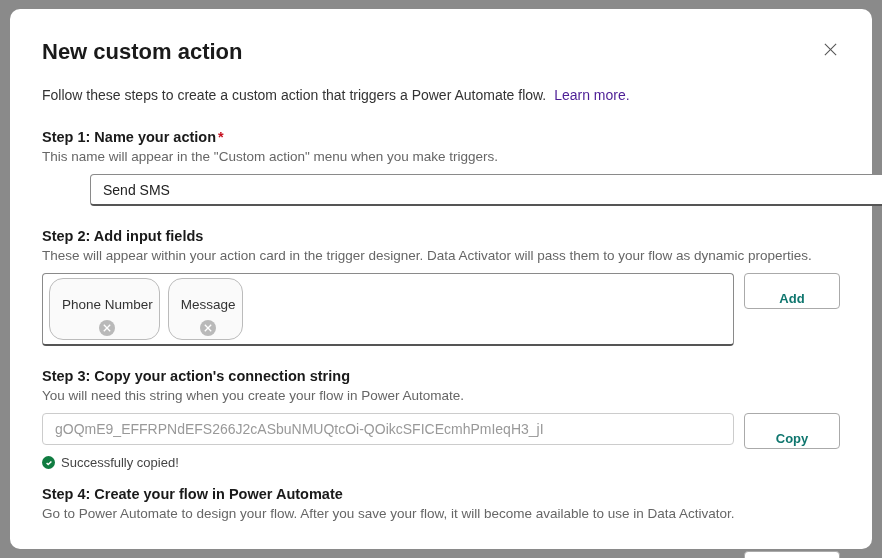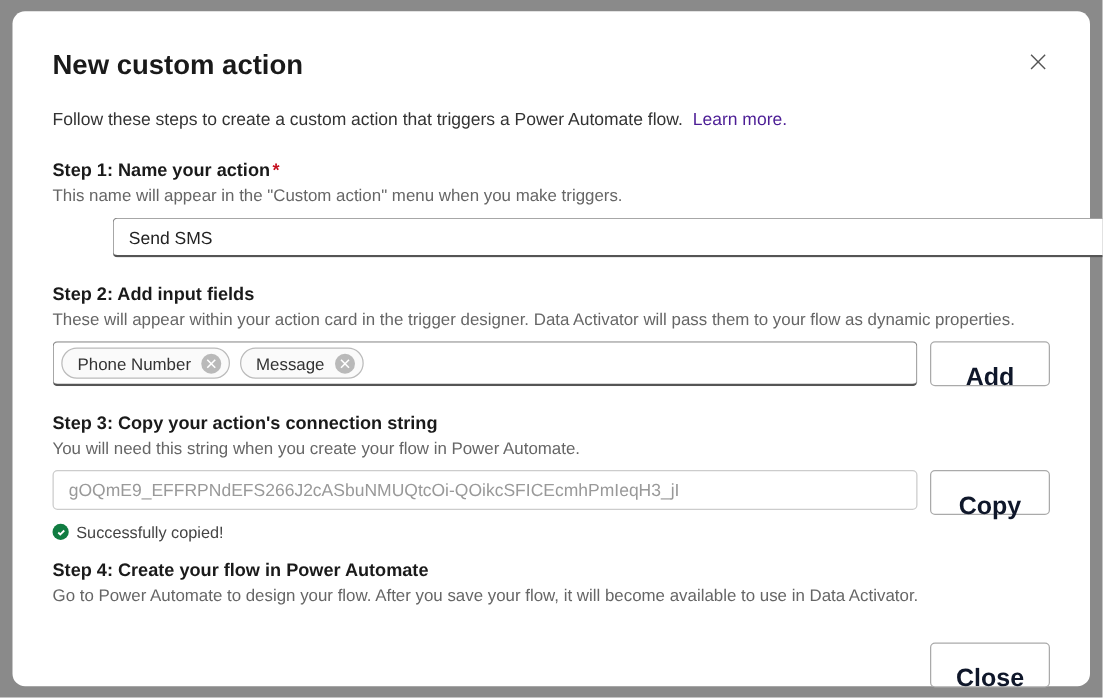--- a/index.html
+++ b/index.html
@@ -10,23 +10,23 @@
     .close-x { width: 20px; height: 20px; cursor: pointer; display: flex; align-items: center; justify-content: center; color: #555; }
     .intro { font-size: 14px; color: #333; margin-bottom: 26px; }
     .learn-link { color: #4c1d95; cursor: pointer; margin-left: 4px; }
     .step-title { font-size: 14.5px; font-weight: 600; color: #1a1a1a; margin-bottom: 4px; }
     .required { color: #c50f1f; margin-left: 2px; }
     .step-desc { font-size: 13.5px; color: #666; margin-bottom: 10px; }
     .step-block { margin-bottom: 22px; }
     .text-input { width: 100%; height: 32px; border: 1px solid #8a8a8a; border-bottom: 2px solid #555; border-radius: 4px; padding: 0 12px; font-size: 14px; color: #222; margin-left: 48px; }
     .row { display: flex; gap: 10px; align-items: stretch; }
     .tags-input { flex: 1; min-height: 32px; border: 1px solid #8a8a8a; border-bottom: 2px solid #555; border-radius: 4px; padding: 4px 6px; display: flex; gap: 8px; align-items: center; }
-    .tag { display: inline-flex; align-items: center; gap: 8px; border: 1px solid #bbb; border-radius: 14px; background: #fafafa; padding: 4px 6px 3px 12px; font-size: 13.5px; color: #333; }
+    .tag { display: inline-flex; align-items: center; gap: 8px; border: 1px solid #bbb; border-radius: 14px; background: #fafafa; padding: 18px 6px 3px 12px; font-size: 13.5px; color: #333; flex-direction: column; }
     .tag-x { width: 16px; height: 16px; border-radius: 50%; background: #b9b9b9; color: #fff; display: flex; align-items: center; justify-content: center; font-size: 10px; cursor: pointer; }
-    .btn-secondary { min-width: 96px; padding: 17px 18px; height: 32px; border: 1px solid #aaa; background: #fff; border-radius: 4px; font-size: 20px; font-weight: 600; color: #0f172a; cursor: pointer; }
+    .btn-secondary { min-width: 96px; padding: 17px 18px; height: 32px; border: 1px solid #aaa; background: #fff; border-radius: 4px; font-size: 13px; font-weight: 600; color: #0f766e; cursor: pointer; }
     .readonly-input { flex: 1; height: 32px; border: 1px solid #ccc; border-radius: 4px; padding: 0 12px; font-size: 14px; color: #999; background: #fff; display: flex; align-items: center; }
     .success-row { margin-top: 6px; display: flex; align-items: center; gap: 6px; font-size: 13px; color: #444; }
     .check-icon { width: 13px; height: 13px; border-radius: 50%; background: #107c41; color: #fff; display: flex; align-items: center; justify-content: center; font-size: 9px; }
     .footer { margin-top: 6px; display: flex; justify-content: flex-end; gap: 12px; }
     .btn-primary { display: inline-flex; align-items: center; gap: 8px; padding: 0 18px; height: 34px; background: #0f7b64; color: #fff; border: none; border-radius: 4px; font-size: 14px; font-weight: 600; cursor: pointer; }
     .open-icon { width: 15px; height: 15px; }
   </style>
 </head>
 <body>
 

